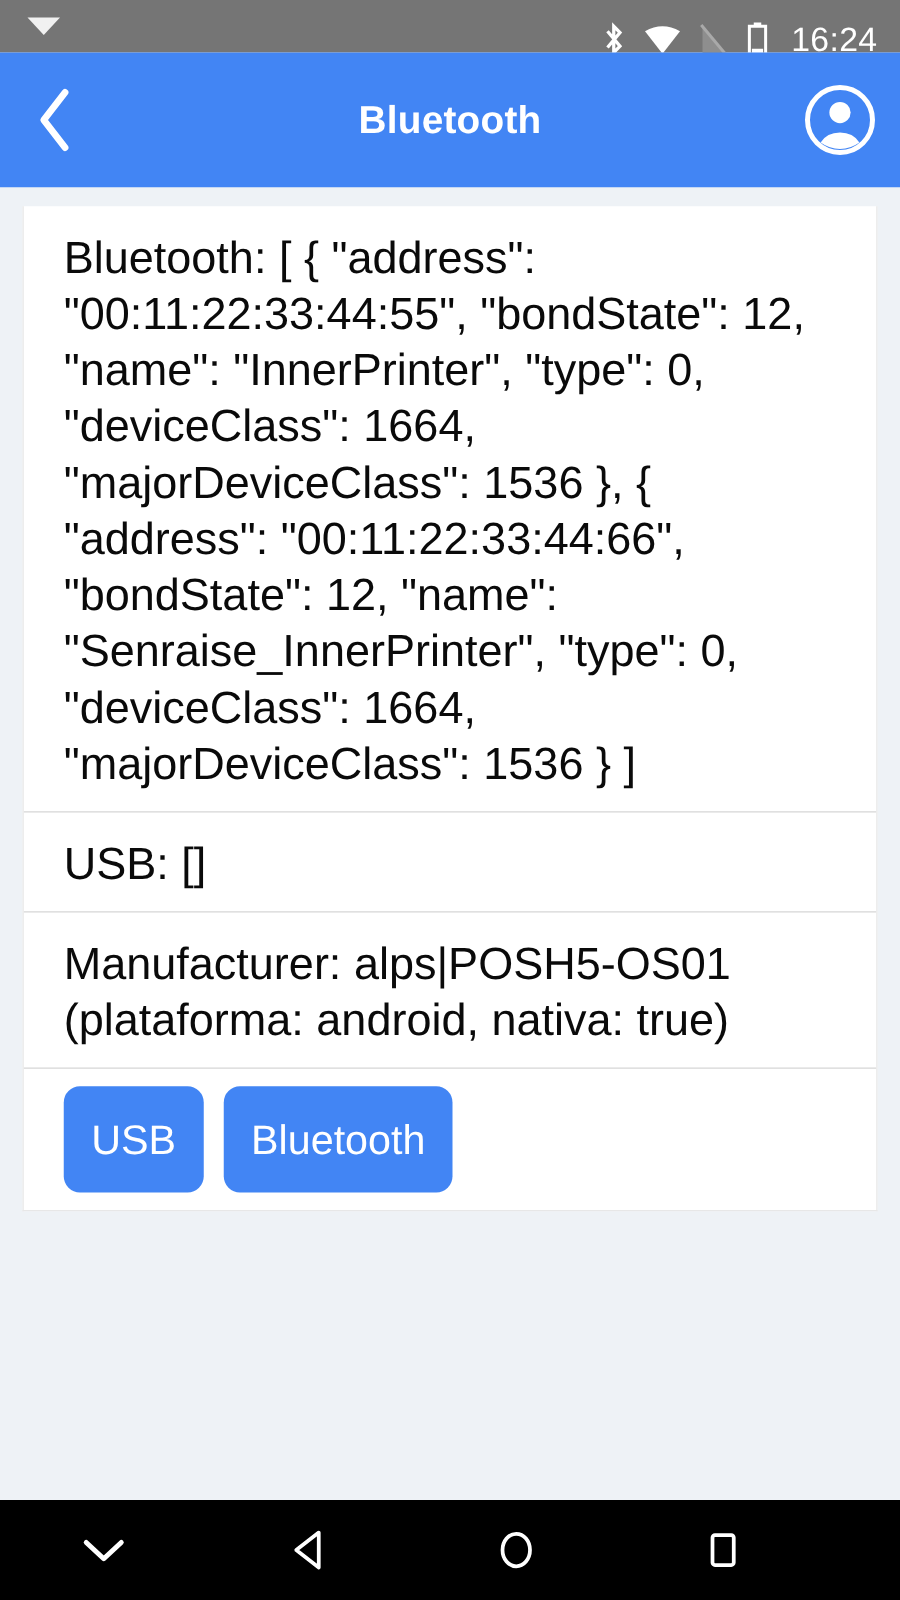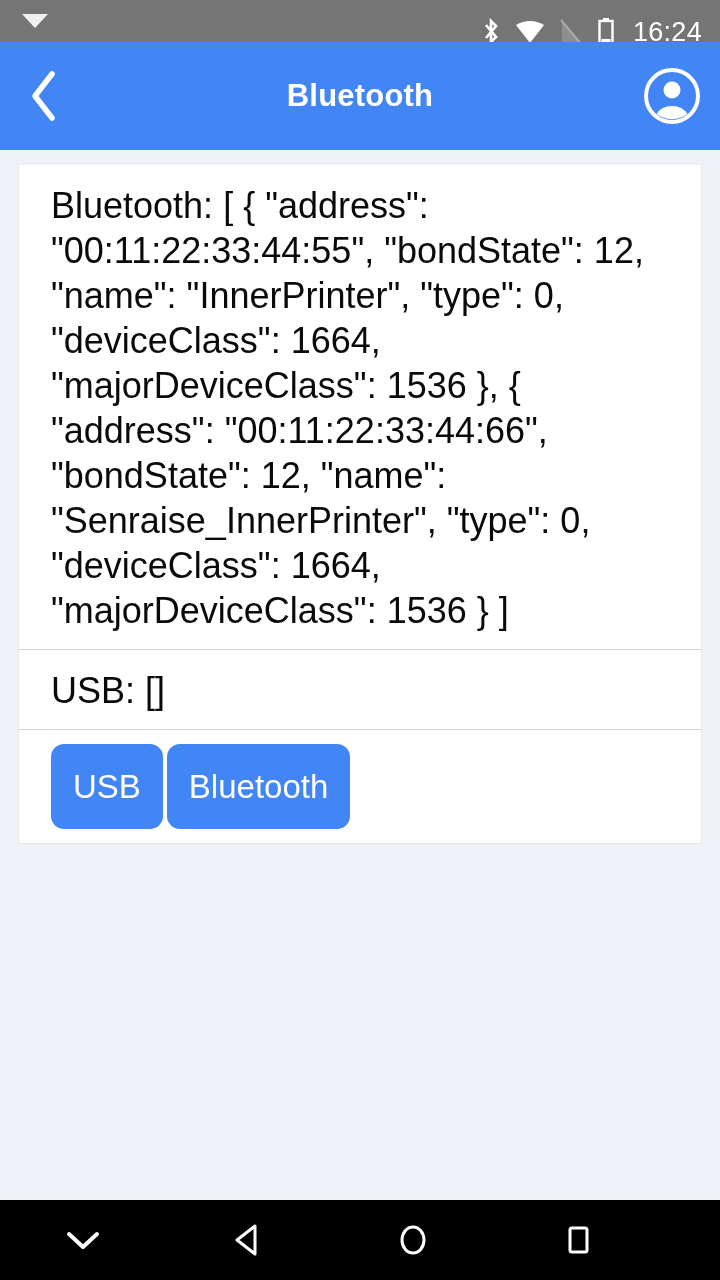--- a/index.html
+++ b/index.html
@@ -100,21 +100,21 @@
     line-height:45px;
     color:#0a0a0a;
     word-break:break-word;
     white-space:pre-wrap;
   }
 
   
   #button-row {
     display:flex;
     align-items:center;
-    gap:4px;
+    gap:16px;
     padding:14px 16px 14px 32px;
     border-top:1px solid #d6d6d6;
   }
   .action-button {
     background:#4285f4;
     color:#ffffff;
     border:none;
     border-radius:13px;
     font-family:"Liberation Sans", sans-serif;
     font-size:33px;
@@ -196,20 +196,23 @@
     <div id="info-card">
 
       <div class="card-section">
         <div class="info-text">Bluetooth: [ { "address": "00:11:22:33:44:55", "bondState": 12, "name": "InnerPrinter", "type": 0, "deviceClass": 1664, "majorDeviceClass": 1536 }, { "address": "00:11:22:33:44:66", "bondState": 12, "name": "Senraise_InnerPrinter", "type": 0, "deviceClass": 1664, "majorDeviceClass": 1536 } ]</div>
       </div>
 
       <div class="card-section">
         <div class="info-text">USB: []</div>
       </div>
 
+      <div class="card-section">
+        <div class="info-text">Manufacturer: alps|POSH5-OS01 (plataforma: android, nativa: true)</div>
+      </div>
 
 
       <div id="button-row">
         <button class="action-button">USB</button>
         <button class="action-button">Bluetooth</button>
       </div>
 
     </div>
   </div>
 

